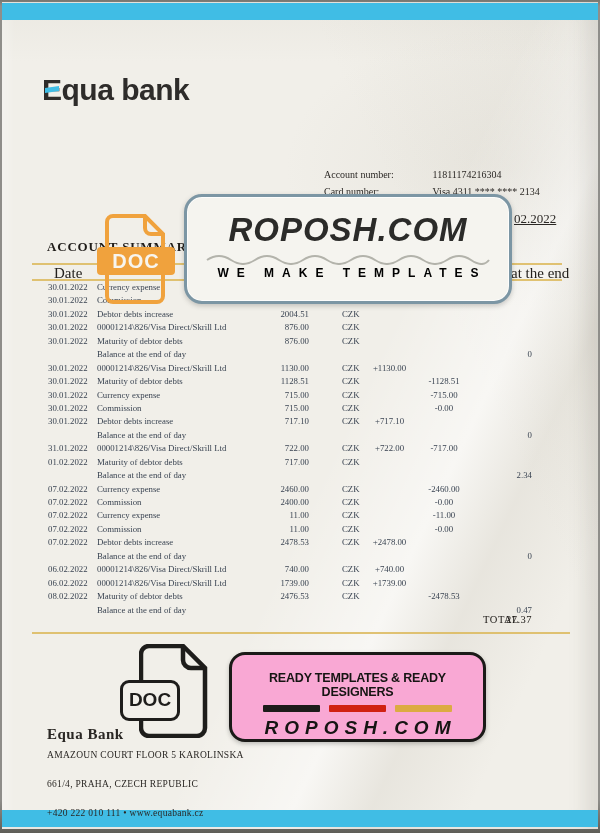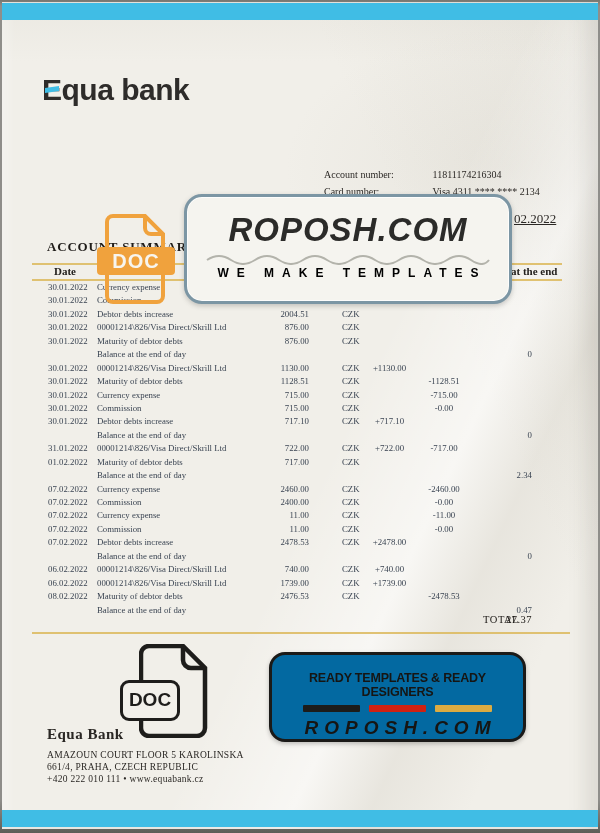--- a/index.html
+++ b/index.html
@@ -35,21 +35,21 @@
   .acct-r3 { position:absolute; left:190px; top:42px; font-size:13px;text-decoration:underline; }
 
   .summary-title { position:absolute; left:45px; top:237px; font-weight:700; font-size:13px;
     letter-spacing:.8px; color:#201d1a; z-index:2; }
 
   .gold-line { position:absolute; height:1.5px; background:var(--gold,#dcb95c); opacity:.85; z-index:2; }
   .gl-1 { left:30px; top:261px; width:530px; }
   .gl-2 { left:30px; top:277px; width:530px; }
   .gl-3 { left:30px; top:630px; width:538px; }
 
-  .thead { position:absolute; top:263px; font-weight:700; font-size:11px; color:#23201d; z-index:2; }
+  .thead { position:absolute; top:263px; font-weight:400; font-size:15px; color:#23201d; z-index:2; }
   .th-date { left:52px; } .th-balance { left:509px; }
 
   .trows { position:absolute; left:45px; top:280px; width:485px; z-index:2; }
   .t-row { display:flex; height:13.45px; font-size:8.8px; color:#3a4452; white-space:nowrap; }
   .c-date { width:50px; padding-left:1px; }
   .c-desc { width:147px; }
   .c-amt  { width:65px; text-align:right; }
   .c-cur  { width:50px; padding-left:33px; }
   .c-cr   { width:61px; text-align:center; }
   .c-db   { width:48px; text-align:center; }
@@ -78,32 +78,32 @@
     font-family:"Liberation Sans", sans-serif; font-weight:700; font-size:20px;
     letter-spacing:1px; text-align:center; line-height:28px; }
   .doc-bottom { left:118px; top:642px; width:90px; height:94px; z-index:3; }
   .doc-bottom svg { position:absolute; left:19px; top:0; }
   .doc-bottom .doc-label { position:absolute; left:0; top:36px; width:60px; height:41px;
     background:#f2f0ea; border:3.5px solid #1e1d1b; border-radius:9px; color:#1e1d1b;
     font-family:"Liberation Sans", sans-serif; font-weight:700; font-size:19px;
     text-align:center; line-height:34px; }
 
   .badge { position:absolute; left:227px; top:650px; width:257px; height:90px;
-    background:#0369a1; border:3px solid #1b1a18; border-radius:16px;
+    background:#f9a8d4; border:3px solid #1b1a18; border-radius:16px;
     box-shadow:0 2px 4px rgba(60,60,55,.3); z-index:3; text-align:center;
-    font-family:"Liberation Sans", sans-serif;margin-left:40px; }
+    font-family:"Liberation Sans", sans-serif; }
   .badge-line1 { margin-top:16px; font-size:12.5px; font-weight:900; letter-spacing:-0.2px; color:#161513; }
   .badge-bars { margin-top:6px; display:flex; justify-content:center; gap:9px; }
   .badge-bar { width:57px; height:7px; border-radius:1px; }
   .badge-line2 { margin-top:5px; font-size:19px; font-weight:900; font-style:italic;
     letter-spacing:6px; color:#161513; padding-left:6px; }
 
   .footer { position:absolute; left:45px; top:724px; color:#2a2724; z-index:2; }
   .footer .bank { font-weight:700; font-size:15px; letter-spacing:.5px; }
-  .footer .line { font-size:9.5px; line-height:11px; letter-spacing:.3px; margin-top:1px; }
+  .footer .line { font-size:9.5px; line-height:11px; letter-spacing:.3px; margin-top:18px; }
   .footer .line.first { margin-top:7px; }
 </style>
 </head>
 <body>
 
 <div class="frame">
   <div class="paper">
     <div class="topbar"></div>
 
     <div class="logo">

